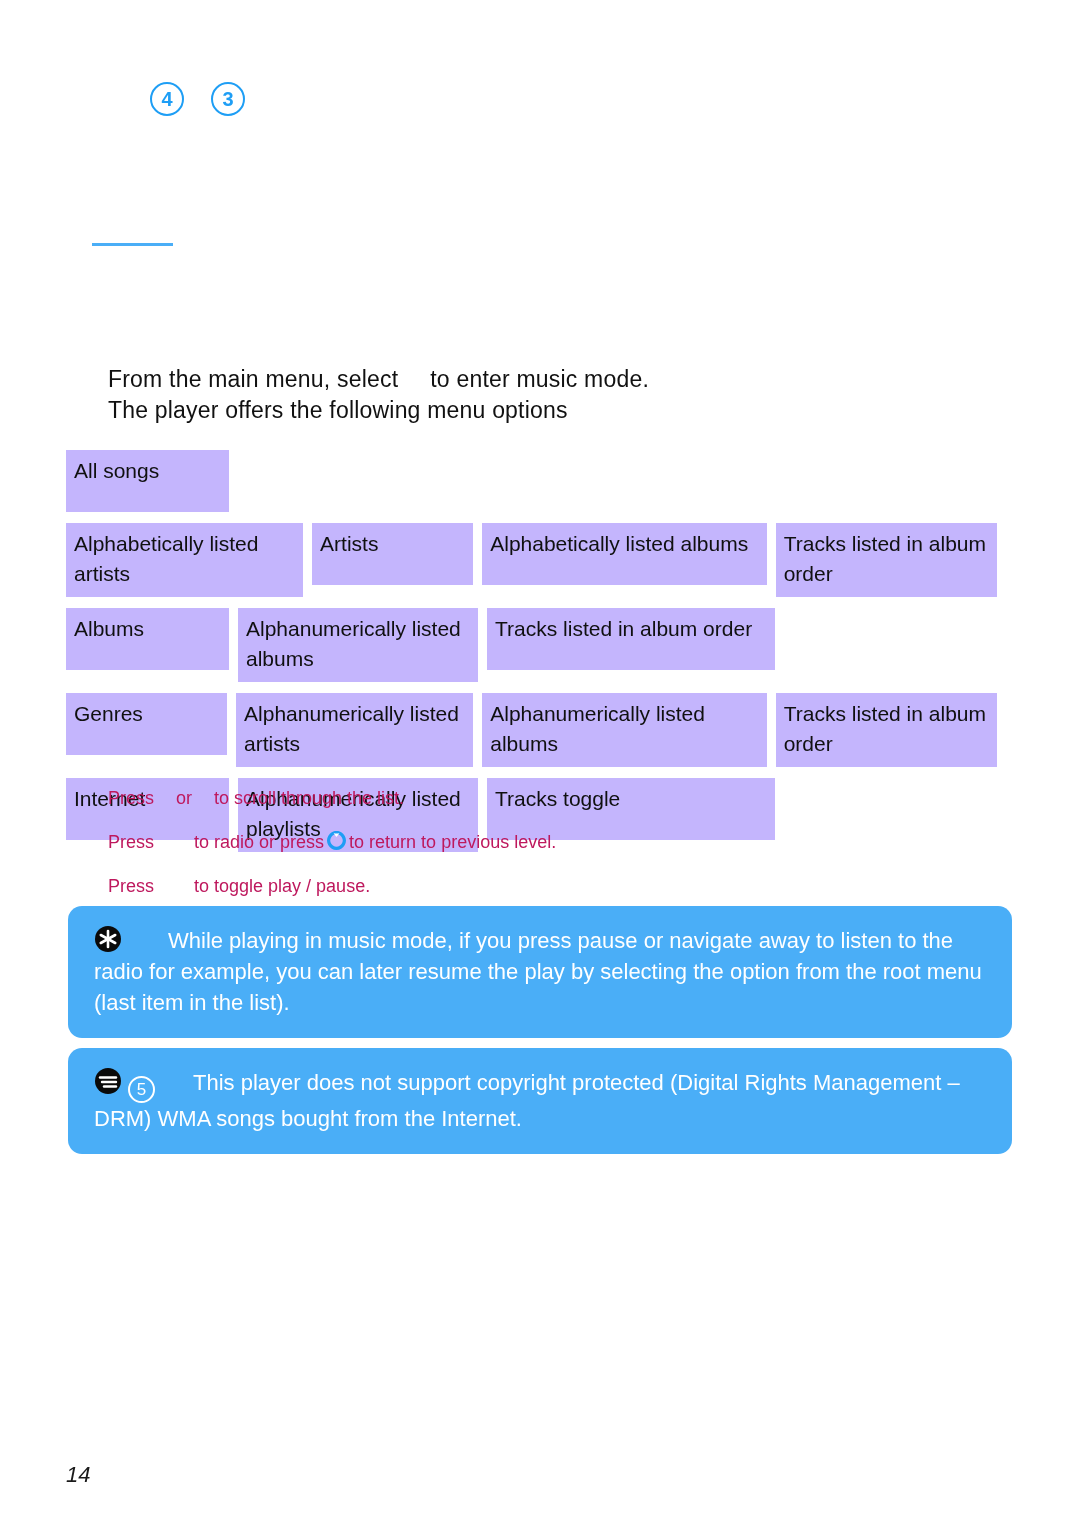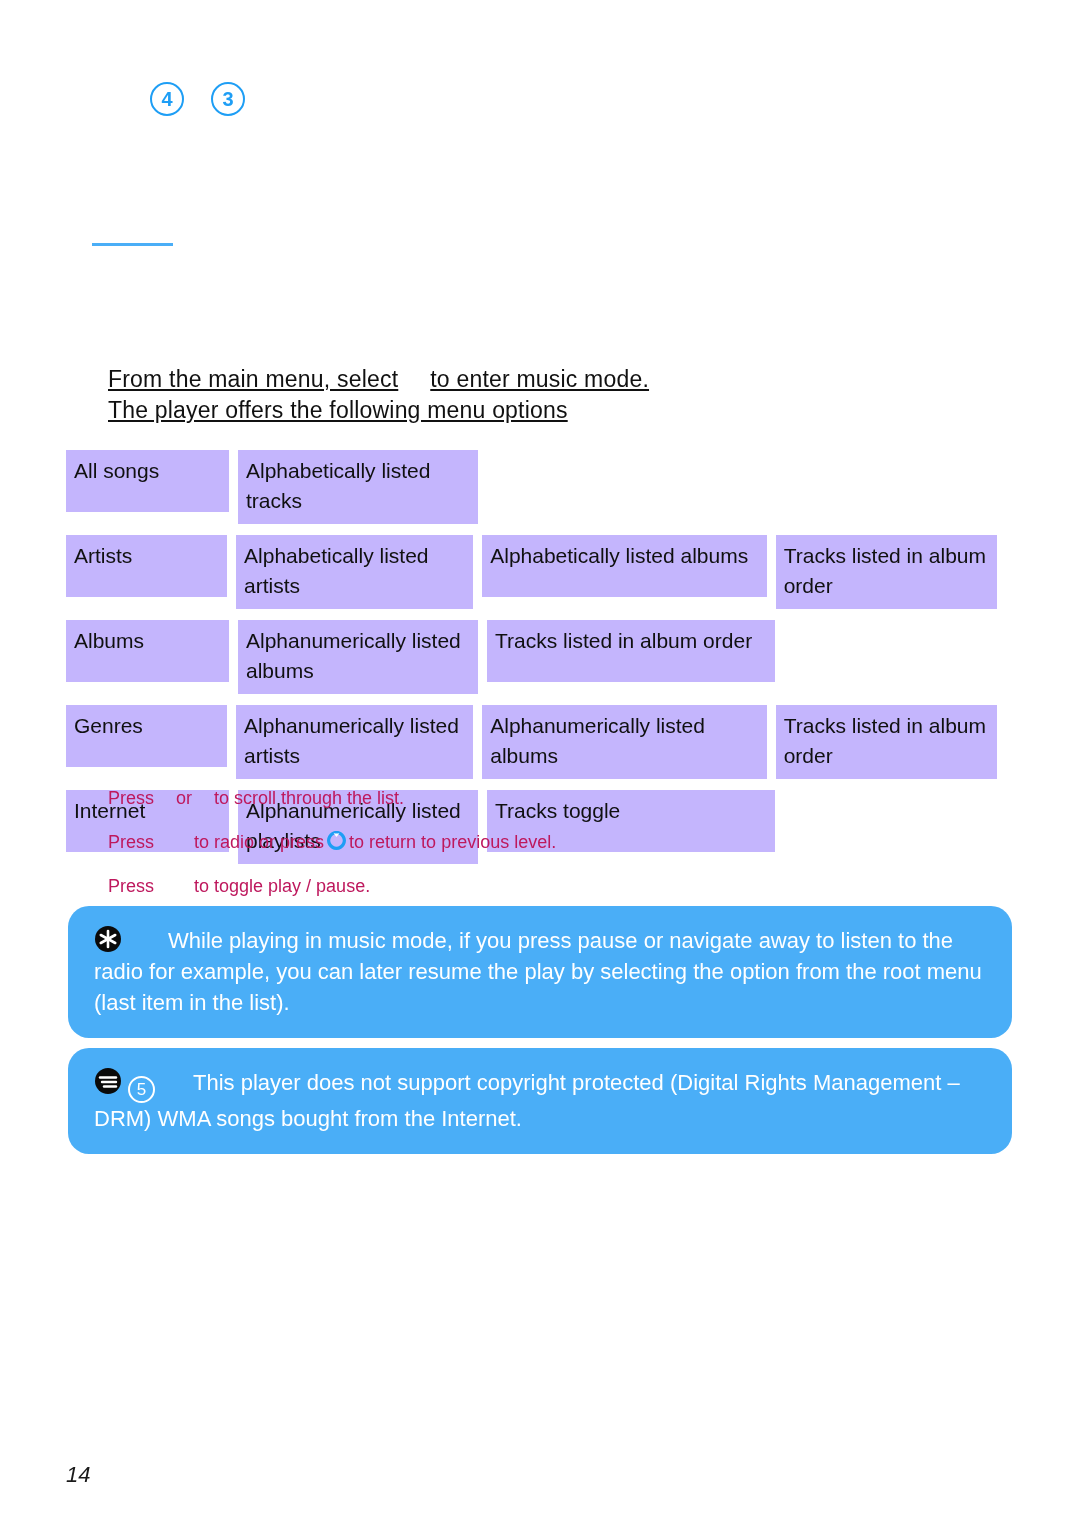--- a/index.html
+++ b/index.html
@@ -53,21 +53,20 @@
   
   .intro {
     position: absolute;
     left: 108px;
     top: 364px;
     width: 880px;
     font-size: 23px;
     line-height: 31px;
     letter-spacing: 0.2px;
     color: #111111;
-    text-decoration: underline;
   }
   .intro .inline-gap {
     display: inline-block;
     width: 32px;
   }
 
   
   .menu-table {
     position: absolute;
     left: 66px;
@@ -124,21 +123,21 @@
     margin: 0 3px;
   }
   .back-icon svg { display: block; }
 
   
   .callout {
     position: absolute;
     left: 68px;
     width: 944px;
     background: #4aaef7;
-    border-radius: 21px;
+    border-radius: 14px;
     color: #ffffff;
     font-size: 22px;
     line-height: 31px;
     padding: 19px 26px 20px 26px;
     box-sizing: border-box;
   }
   .callout.first { top: 906px; }
   .callout.second { top: 1048px; }
 
   .asterisk-icon {
@@ -192,26 +191,25 @@
 
 <div class="intro">
   <div><span>From the main menu, select</span><span class="inline-gap"></span><span>to enter music mode.</span></div>
   <div>The player offers the following menu options</div>
 </div>
 
 <div class="menu-table">
 
   <div class="menu-row">
     <div class="menu-cell c1">All songs</div>
-    <div class="menu-cell c2">Alphabetically listed tracks</div>
-  </div>
-
-  <div class="menu-row">
+  </div>
+
+  <div class="menu-row">
+    <div class="menu-cell c2">Alphabetically listed artists</div>
     <div class="menu-cell c1">Artists</div>
-    <div class="menu-cell c2">Alphabetically listed artists</div>
     <div class="menu-cell c3">Alphabetically listed albums</div>
     <div class="menu-cell c4">Tracks listed in album order</div>
   </div>
 
   <div class="menu-row">
     <div class="menu-cell c1">Albums</div>
     <div class="menu-cell c2">Alphanumerically listed albums</div>
     <div class="menu-cell c3">Tracks listed in album order</div>
   </div>
 

